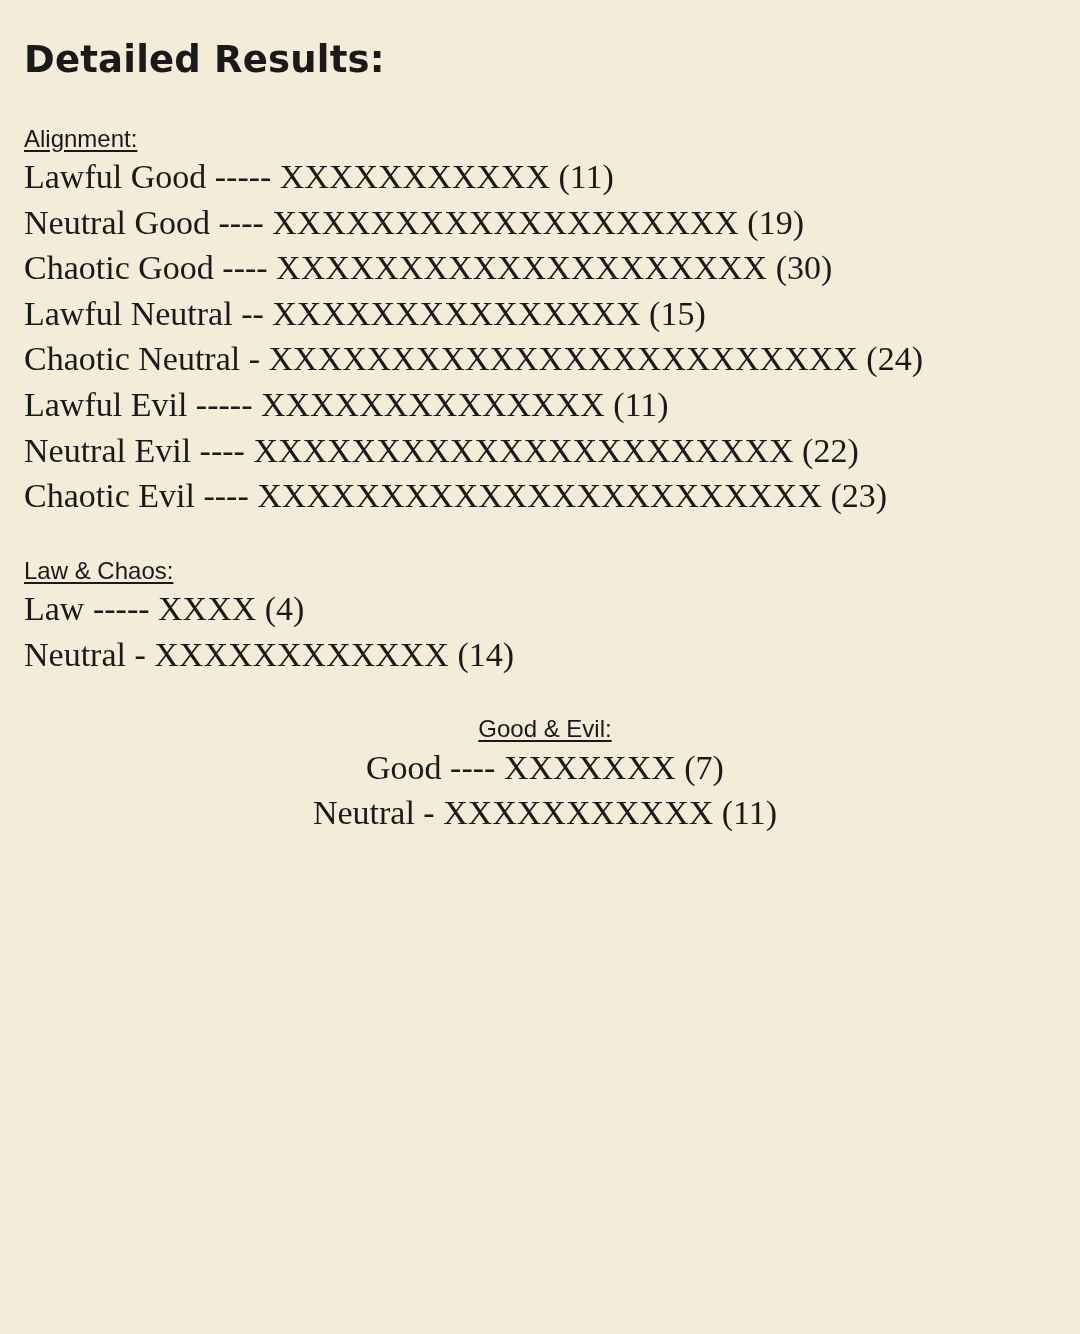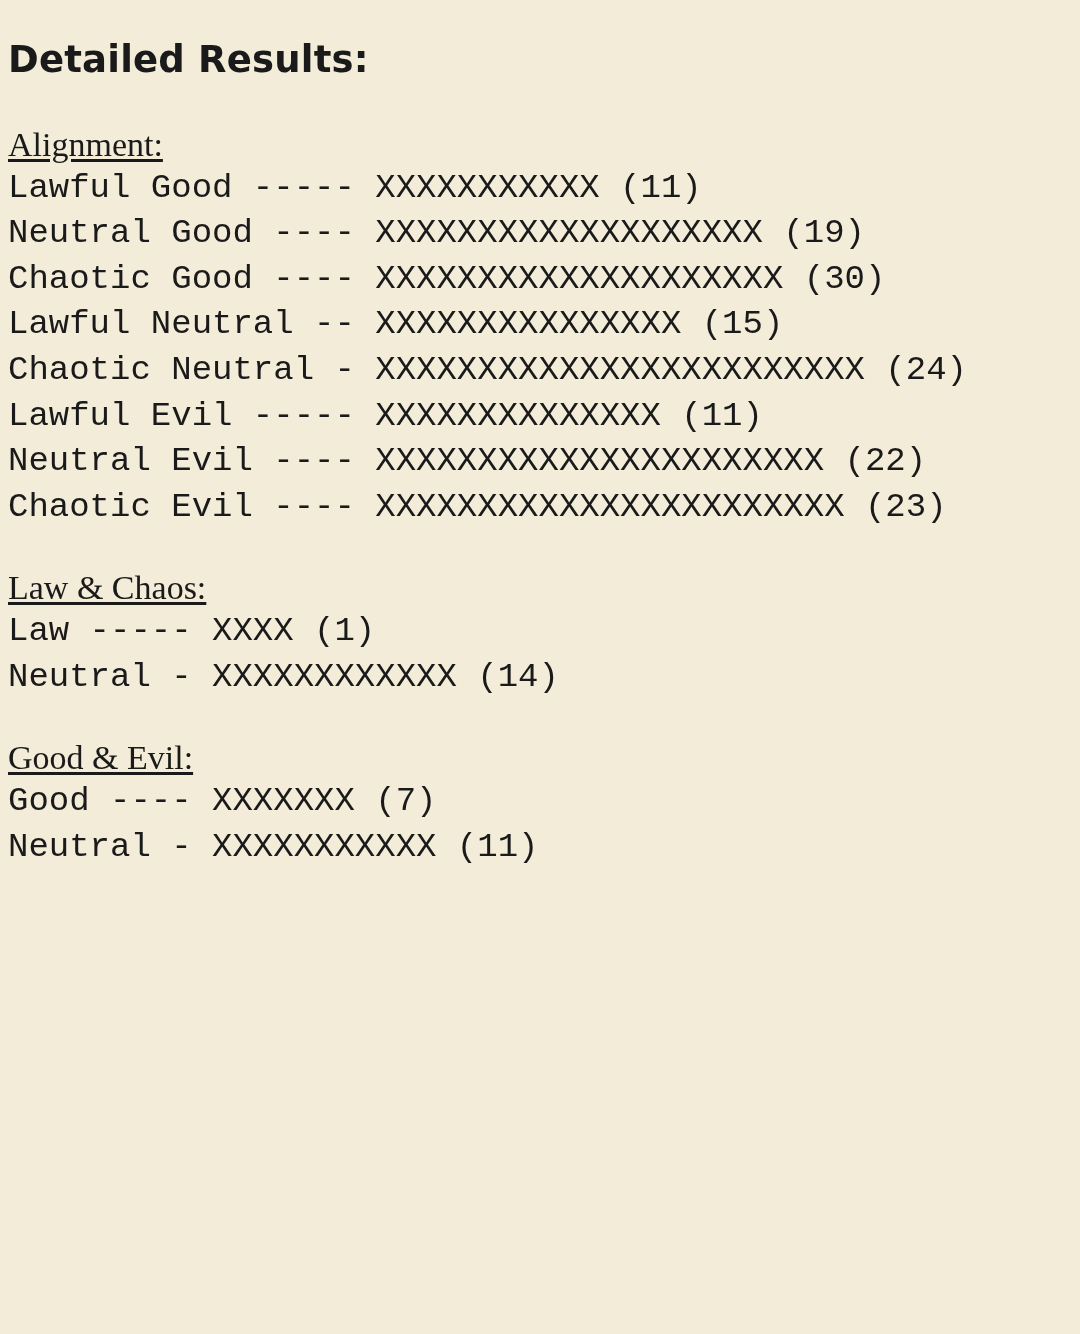--- a/index.html
+++ b/index.html
@@ -7,48 +7,49 @@
     padding: 0;
     background: #f2ecd9;
   }
   body {
     width: 1080px;
     min-height: 1334px;
     font-family: "DejaVu Sans", sans-serif;
     color: #1a1a1a;
   }
   .page {
-    padding: 40px 14px 20px 8px;
+    padding: 40px 14px 20px 24px;
     box-sizing: border-box;
   }
   .page-title {
     font-family: "DejaVu Sans", sans-serif;
     font-weight: bold;
     font-size: 37px;
     line-height: 1.1;
     margin: 0 0 44px 0;
     letter-spacing: 0.2px;
   }
   .section {
     margin-bottom: 38px;
   }
   .section:last-child {
     margin-bottom: 0;
+    text-align: center;
   }
   .section-heading {
-    font-family: Liberation Serif, serif;
-    font-size: 34px;
+    font-family: Liberation Sans, sans-serif;
+    font-size: 24px;
     line-height: 1.15;
     text-decoration: underline;
     text-underline-offset: 3px;
     margin: 0 0 2px 0;
     font-weight: normal;
   }
   .row {
-    font-family: Liberation Mono, monospace;
+    font-family: Liberation Serif, serif;
     font-size: 34px;
     line-height: 1.34;
     white-space: pre-wrap;
     word-break: break-word;
     overflow-wrap: anywhere;
   }
 </style>
 </head>
 <body>
 
@@ -63,21 +64,21 @@
     <div class="row">Chaotic Good ---- XXXXXXXXXXXXXXXXXXXX (30)</div>
     <div class="row">Lawful Neutral -- XXXXXXXXXXXXXXX (15)</div>
     <div class="row">Chaotic Neutral - XXXXXXXXXXXXXXXXXXXXXXXX (24)</div>
     <div class="row">Lawful Evil ----- XXXXXXXXXXXXXX (11)</div>
     <div class="row">Neutral Evil ---- XXXXXXXXXXXXXXXXXXXXXX (22)</div>
     <div class="row">Chaotic Evil ---- XXXXXXXXXXXXXXXXXXXXXXX (23)</div>
   </div>
 
   <div class="section">
     <div class="section-heading">Law &amp; Chaos:</div>
-    <div class="row">Law ----- XXXX (1)</div>
+    <div class="row">Law ----- XXXX (4)</div>
     <div class="row">Neutral - XXXXXXXXXXXX (14)</div>
   </div>
 
   <div class="section">
     <div class="section-heading">Good &amp; Evil:</div>
     <div class="row">Good ---- XXXXXXX (7)</div>
     <div class="row">Neutral - XXXXXXXXXXX (11)</div>
   </div>
 
 </div>

